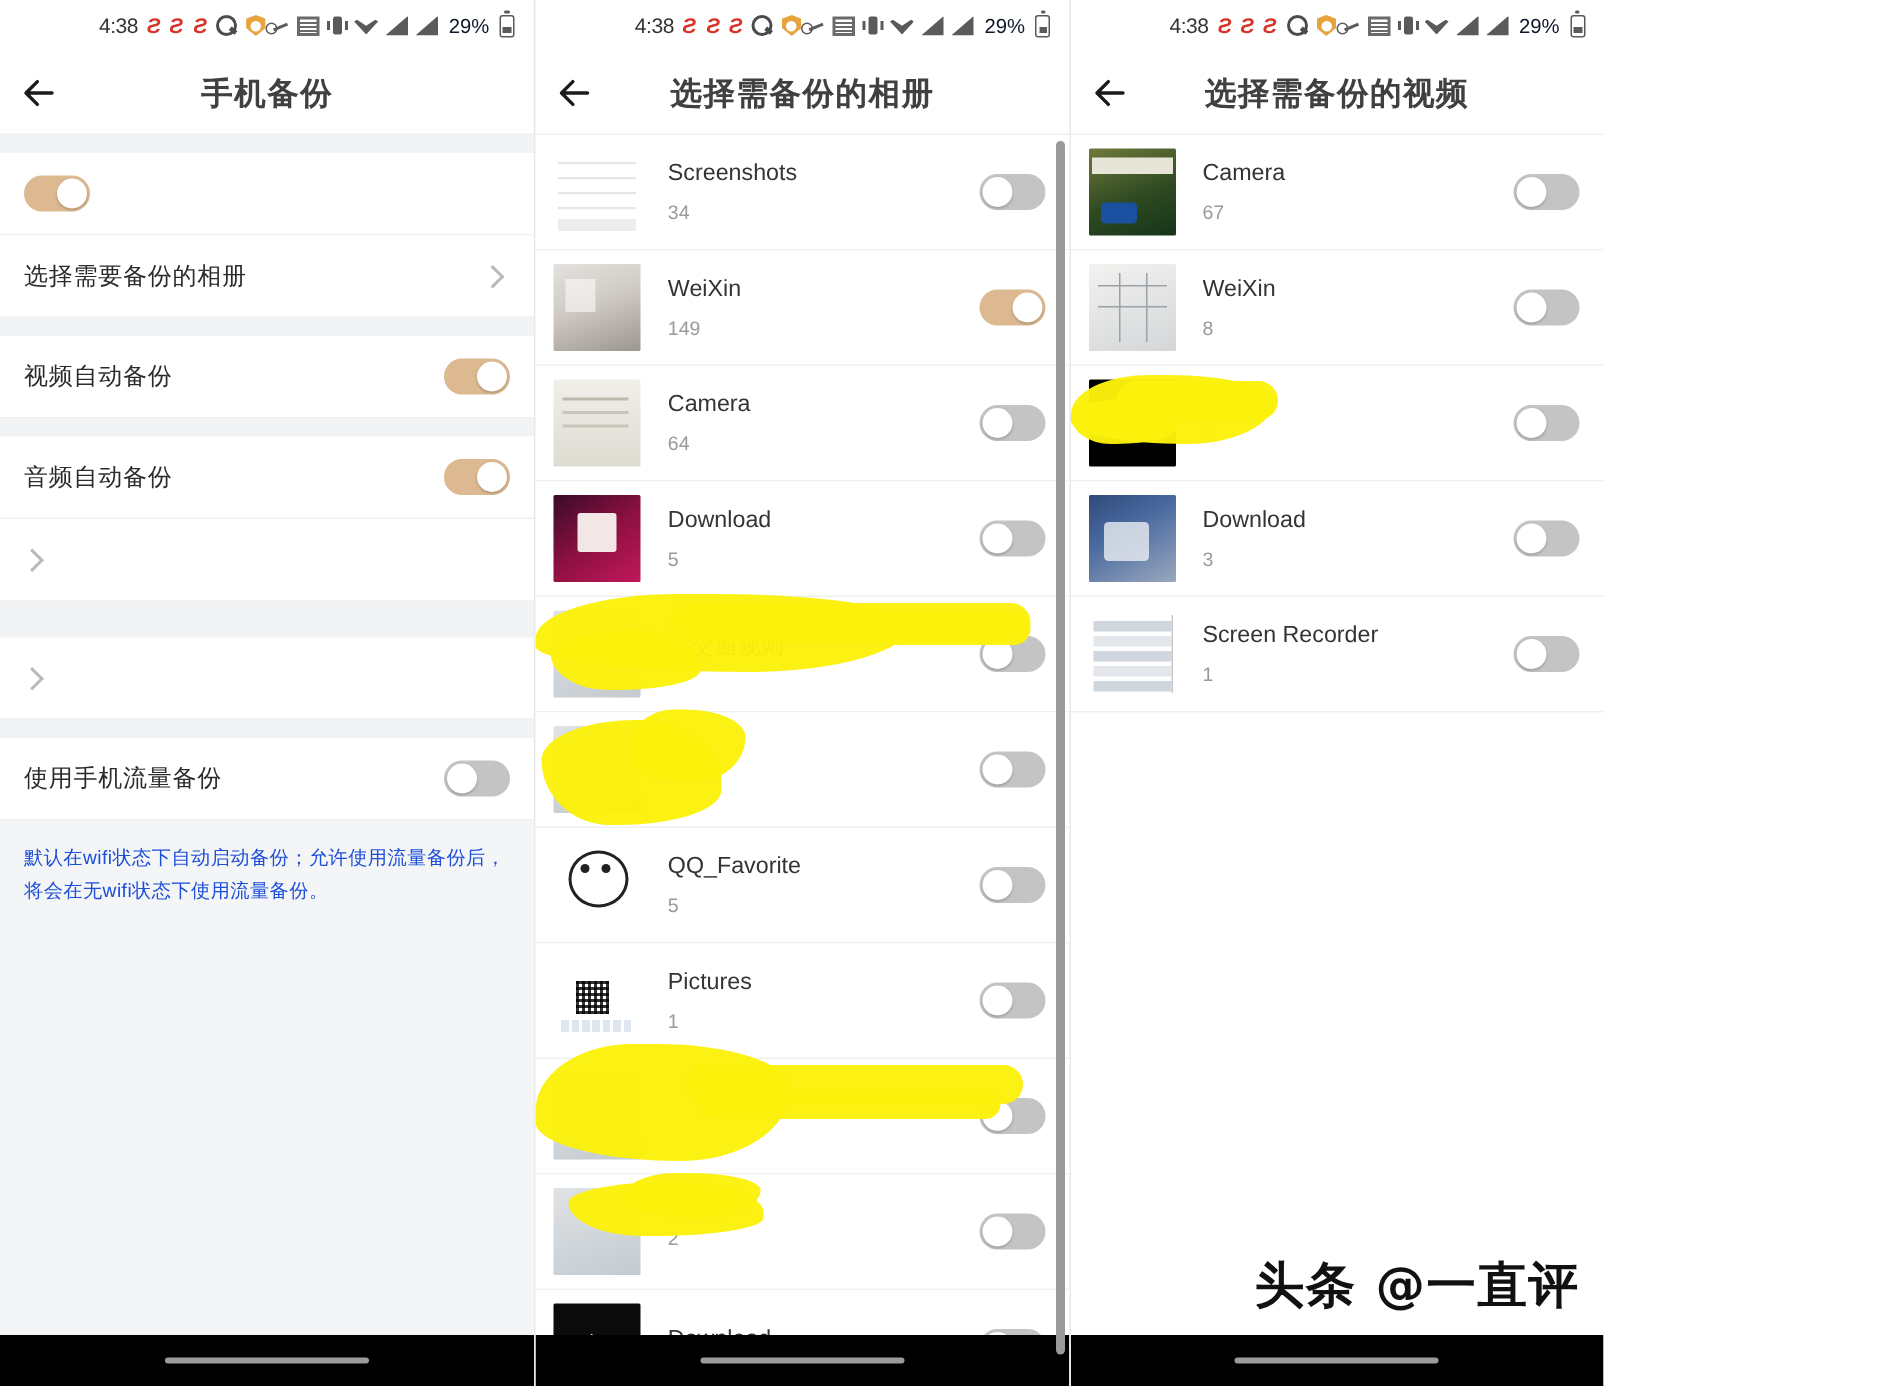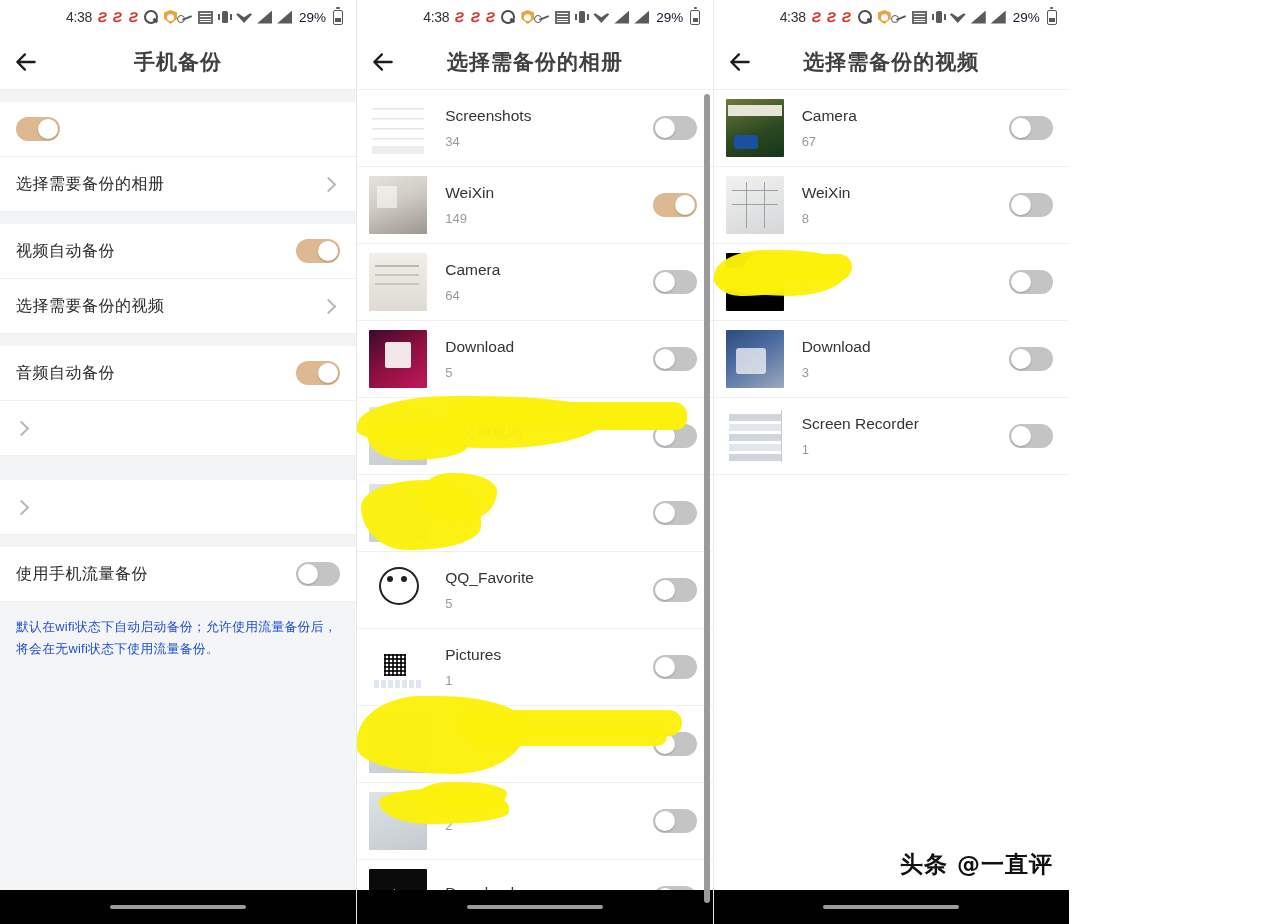--- a/index.html
+++ b/index.html
@@ -246,21 +246,21 @@
   
   .navbar {
     position:absolute; bottom:0; left:0; right:0; height:34px;
     background:#000; display:flex; align-items:center; justify-content:center;
   }
   .navpill { width: 136px; height: 4.5px; border-radius: 3px; background:#9b9b9b; }
 
   
   .watermark {
     position:absolute; right: 16px; bottom: 44px;
-    font-size: 23px; color:#111; font-weight:700;
+    font-size: 33px; color:#111; font-weight:700;
     letter-spacing: 1px; z-index: 9;
     font-family: "DejaVu Sans", "Liberation Sans", sans-serif;
   }
 </style>
 </head>
 <body>
 
 <div class="screens">
 
   <div class="phone">
@@ -308,24 +308,20 @@
       </div>
 
       <div class="gap"></div>
 
       <div class="srow">
         <span class="label">视频自动备份</span>
         <span class="tgl on">
             <span class="knob"></span>
           </span>
       </div>
-      <div class="srow">
-        <span class="label">选择需要备份的视频</span>
-        <span class="chev"></span>
-      </div>
 
       <div class="gap"></div>
 
       <div class="srow">
         <span class="label">音频自动备份</span>
         <span class="tgl on">
             <span class="knob"></span>
           </span>
       </div>
       <div class="srow">

